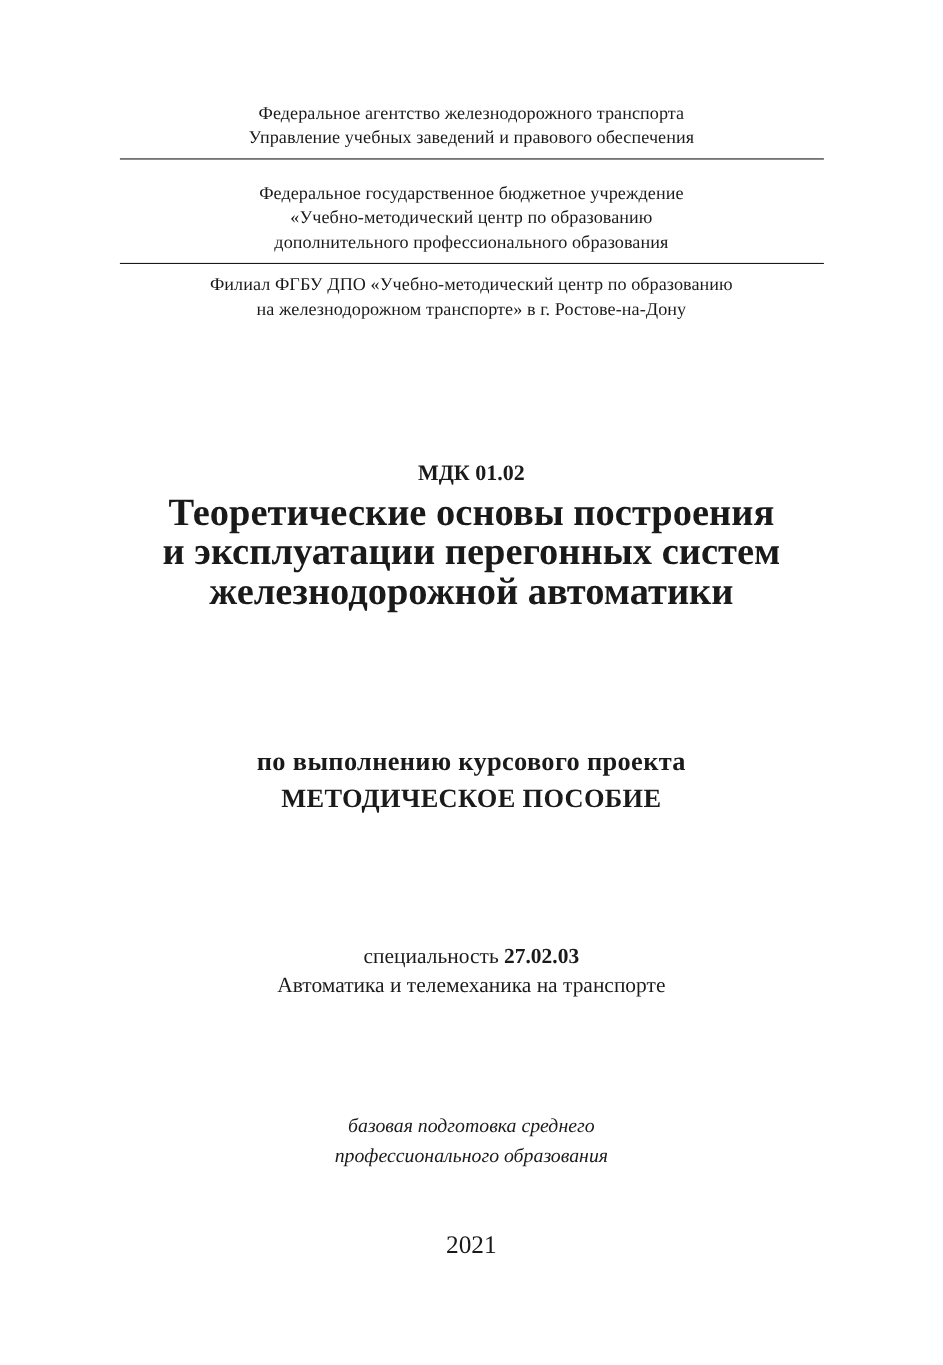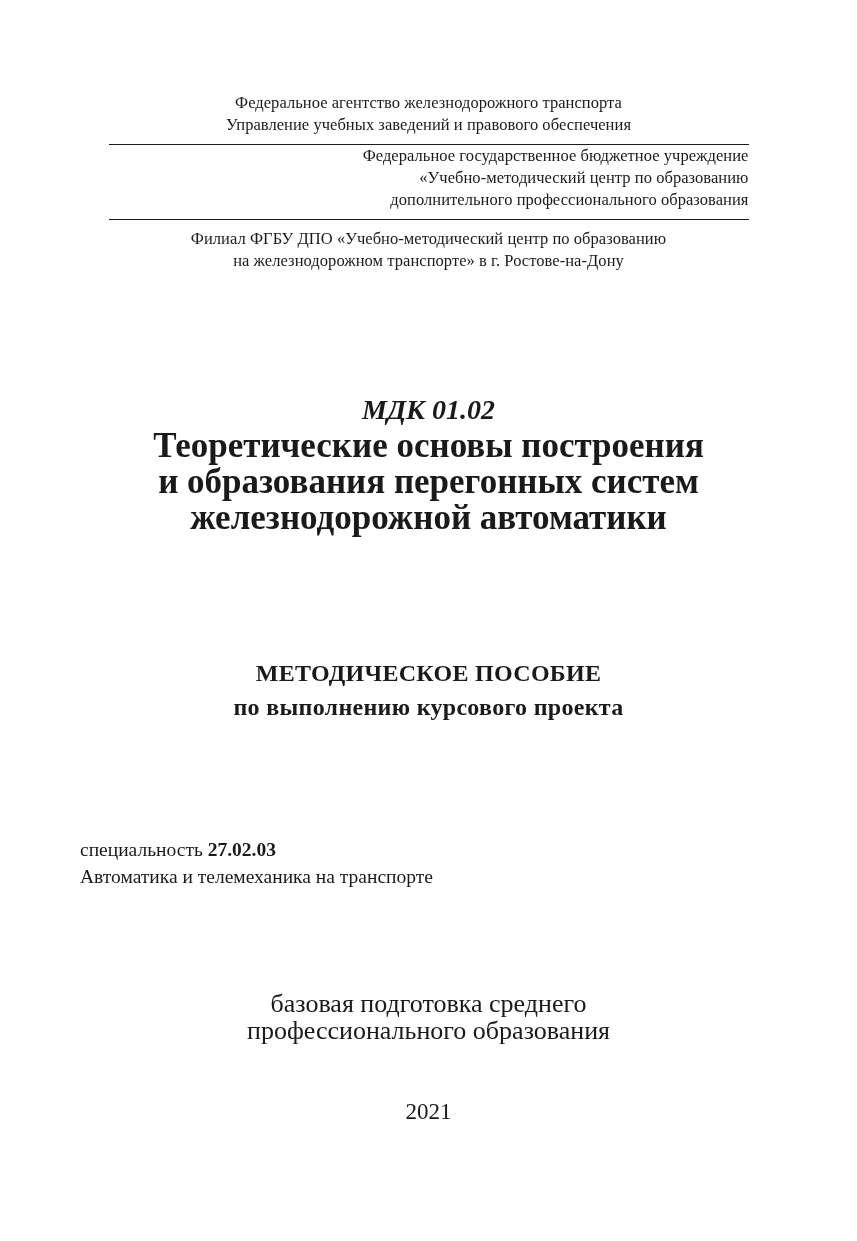--- a/index.html
+++ b/index.html
@@ -32,66 +32,66 @@
   }
   .hdr-group.ruled {
     border-top: 1.6px solid #1a1a1a;
   }
   .hdr-line {
     font-size: 16.5px;
     line-height: 22px;
     letter-spacing: 0.05px;
   }
   .hdr-group.g1 { padding-top: 0; padding-bottom: 8px; }
-  .hdr-group.g2 { padding-top: 0; padding-bottom: 8px; text-align: right; }
+  .hdr-group.g2 { padding-top: 20px; padding-bottom: 8px; }
   .hdr-group.g3 { padding-top: 8px; padding-bottom: 0; }
 
   .title-block {
     margin-top: 120px;
     text-align: center;
   }
   .title-line {
     font-weight: bold;
     font-size: 35px;
     line-height: 36px;
   }
   .title-line.main {
-    font-size: 28px;
-    font-style: italic;
+    font-size: 20px;
   }
 
   .subtitle-block {
     margin-top: 120px;
     text-align: center;
   }
   .subtitle-line {
     font-weight: bold;
     font-size: 24px;
     line-height: 34px;
     letter-spacing: 0.3px;
   }
 
   .spec-block {
     margin-top: 112px;
-    text-align: left;
+    text-align: center;
   }
   .spec-line {
     font-size: 19.5px;
     line-height: 27px;
   }
   .spec-code {
     font-weight: bold;
   }
 
   .level-block {
     margin-top: 100px;
     text-align: center;
   }
   .level-line {
-    font-size: 26px;
+    font-style: italic;
+    font-size: 18px;
     line-height: 27px;
     text-align: center;
   }
 
   .year-block {
     margin-top: 56px;
     text-align: center;
   }
   .year-line {
     font-size: 23px;
@@ -119,27 +119,27 @@
     <div class="hdr-group g3 ruled">
       <div class="hdr-line">Филиал ФГБУ ДПО «Учебно-методический центр по образованию</div>
       <div class="hdr-line">на железнодорожном транспорте» в г. Ростове-на-Дону</div>
     </div>
 
   </div>
 
   <div class="title-block">
     <div class="title-line main">МДК 01.02</div>
     <div class="title-line">Теоретические основы построения</div>
-    <div class="title-line">и образования перегонных систем</div>
+    <div class="title-line">и эксплуатации перегонных систем</div>
     <div class="title-line">железнодорожной автоматики</div>
   </div>
 
   <div class="subtitle-block">
+    <div class="subtitle-line">по выполнению курсового проекта</div>
     <div class="subtitle-line">МЕТОДИЧЕСКОЕ ПОСОБИЕ</div>
-    <div class="subtitle-line">по выполнению курсового проекта</div>
   </div>
 
   <div class="spec-block">
     <div class="spec-line">
       <span>специальность</span>
       <span class="spec-code">27.02.03</span>
     </div>
     <div class="spec-line">Автоматика и телемеханика на транспорте</div>
   </div>
 

